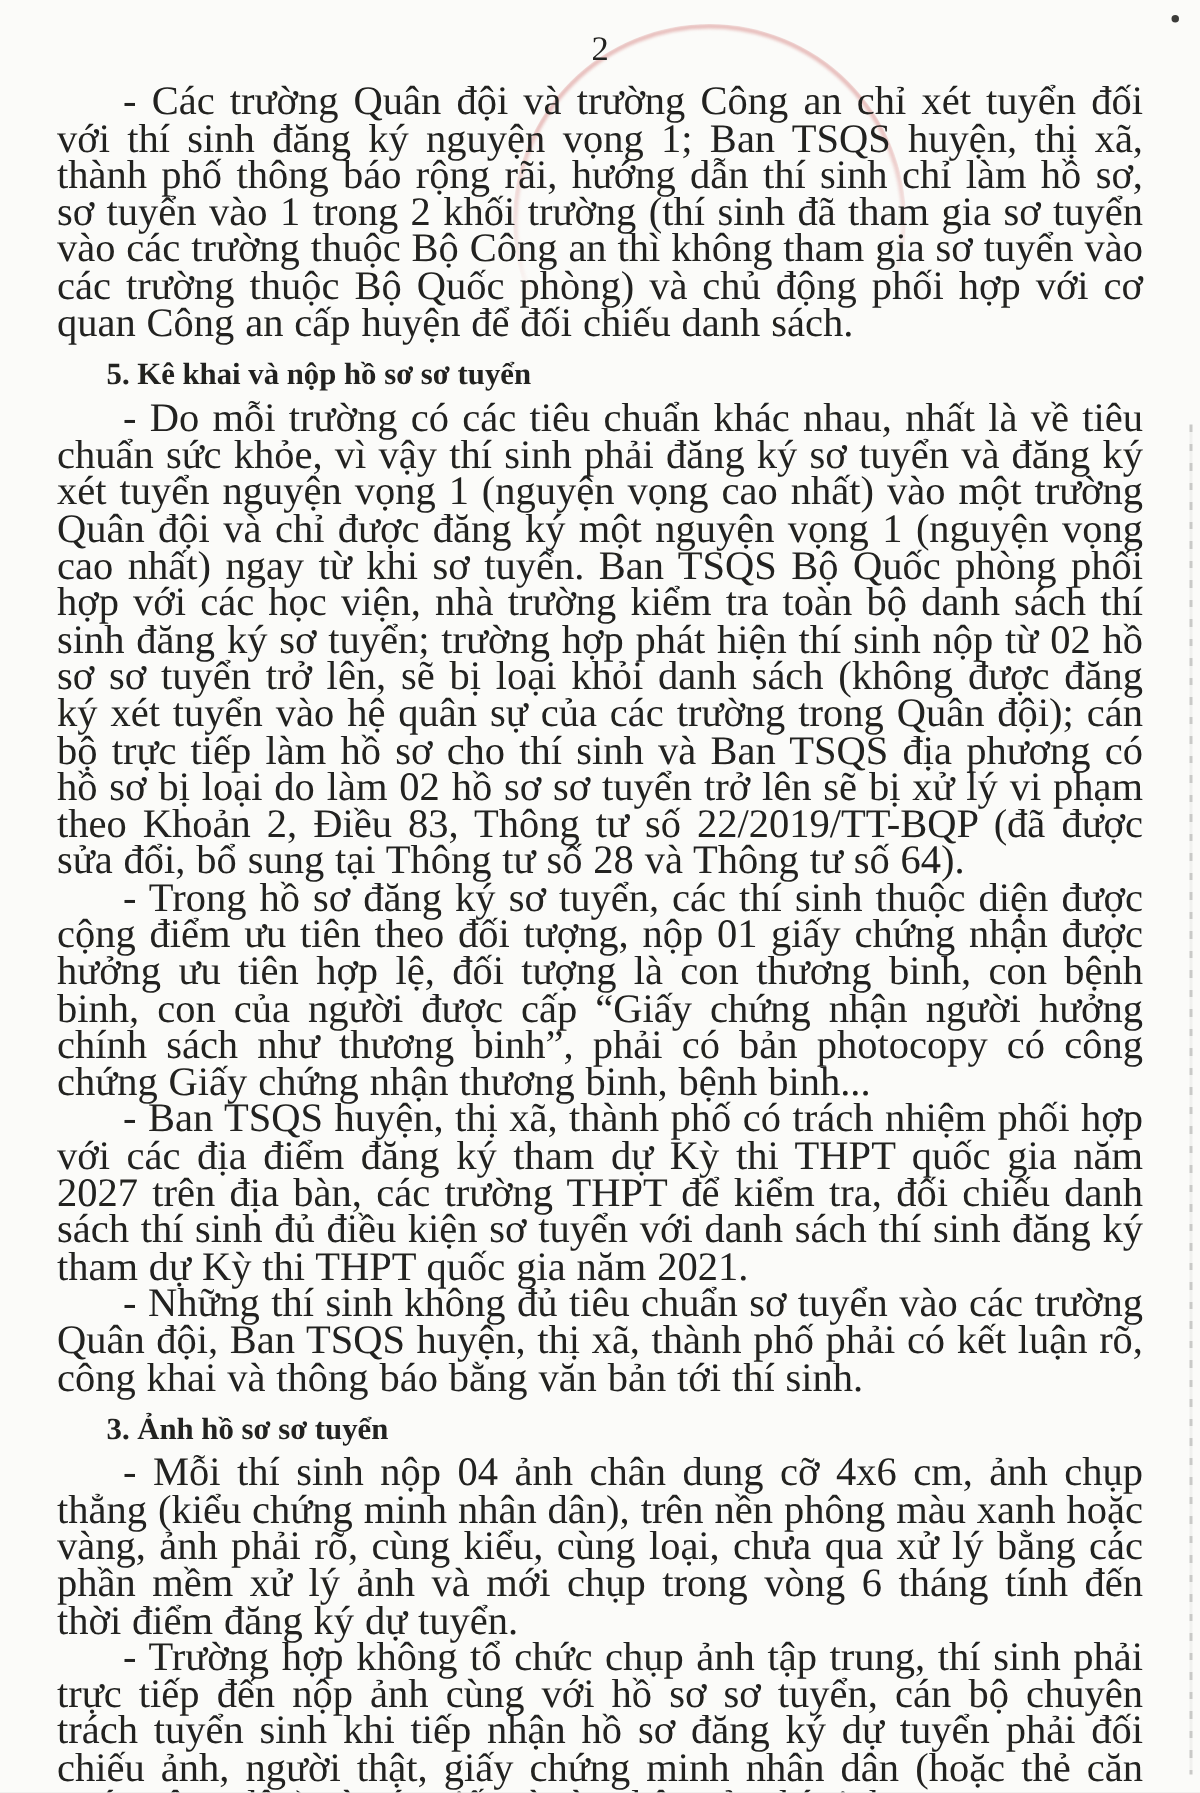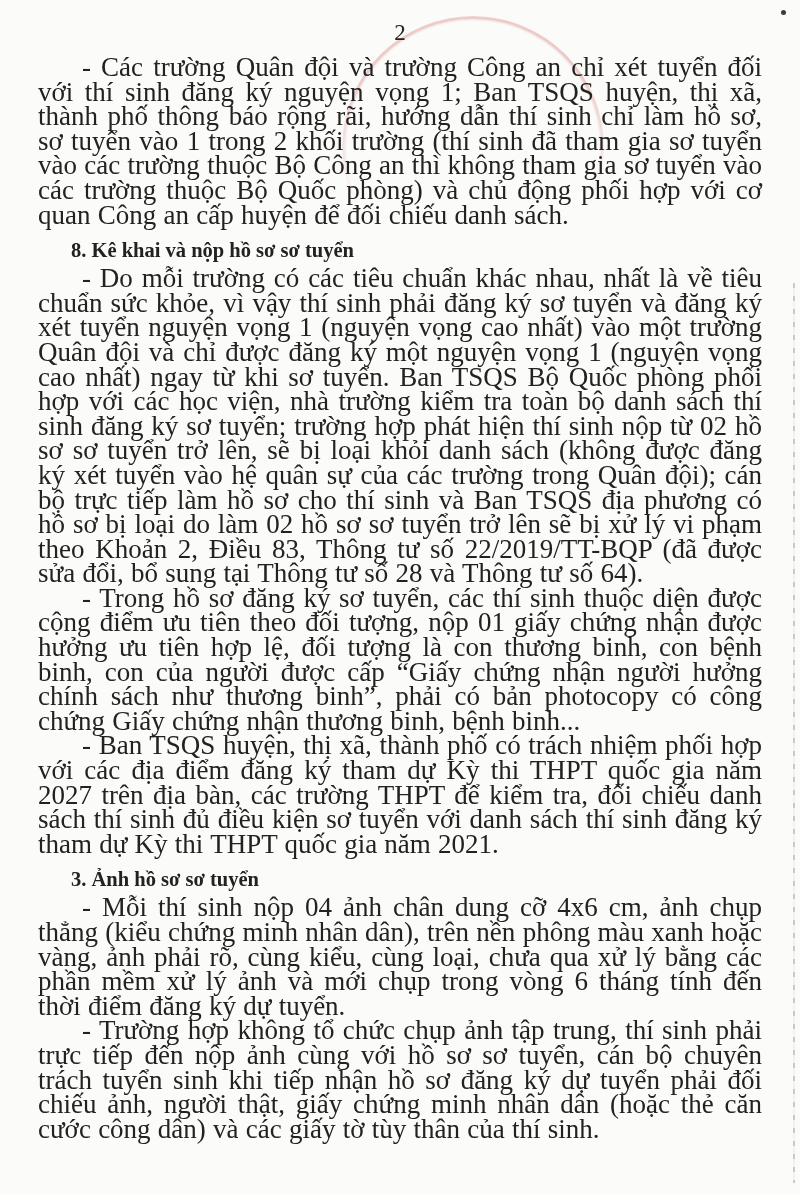--- a/index.html
+++ b/index.html
@@ -91,25 +91,26 @@
 
   <div class="stamp"></div>
   <div class="edge-line"></div>
   <div class="corner-dot"></div>
 
   <div class="content">
     <div class="page-number">2</div>
 
     <p class="para">- Các trường Quân đội và trường Công an chỉ xét tuyển đối với thí sinh đăng ký nguyện vọng 1; Ban TSQS huyện, thị xã, thành phố thông báo rộng rãi, hướng dẫn thí sinh chỉ làm hồ sơ, sơ tuyển vào 1 trong 2 khối trường (thí sinh đã tham gia sơ tuyển vào các trường thuộc Bộ Công an thì không tham gia sơ tuyển vào các trường thuộc Bộ Quốc phòng) và chủ động phối hợp với cơ quan Công an cấp huyện để đối chiếu danh sách.</p>
 
-    <h2 class="heading">8. Kê khai và nộp hồ sơ sơ tuyển</h2>
+    <h2 class="heading">5. Kê khai và nộp hồ sơ sơ tuyển</h2>
 
     <p class="para">- Do mỗi trường có các tiêu chuẩn khác nhau, nhất là về tiêu chuẩn sức khỏe, vì vậy thí sinh phải đăng ký sơ tuyển và đăng ký xét tuyển nguyện vọng 1 (nguyện vọng cao nhất) vào một trường Quân đội và chỉ được đăng ký một nguyện vọng 1 (nguyện vọng cao nhất) ngay từ khi sơ tuyển. Ban TSQS Bộ Quốc phòng phối hợp với các học viện, nhà trường kiểm tra toàn bộ danh sách thí sinh đăng ký sơ tuyển; trường hợp phát hiện thí sinh nộp từ 02 hồ sơ sơ tuyển trở lên, sẽ bị loại khỏi danh sách (không được đăng ký xét tuyển vào hệ quân sự của các trường trong Quân đội); cán bộ trực tiếp làm hồ sơ cho thí sinh và Ban TSQS địa phương có hồ sơ bị loại do làm 02 hồ sơ sơ tuyển trở lên sẽ bị xử lý vi phạm theo Khoản 2, Điều 83, Thông tư số 22/2019/TT-BQP (đã được sửa đổi, bổ sung tại Thông tư số 28 và Thông tư số 64).</p>
     <p class="para">- Trong hồ sơ đăng ký sơ tuyển, các thí sinh thuộc diện được cộng điểm ưu tiên theo đối tượng, nộp 01 giấy chứng nhận được hưởng ưu tiên hợp lệ, đối tượng là con thương binh, con bệnh binh, con của người được cấp “Giấy chứng nhận người hưởng chính sách như thương binh”, phải có bản photocopy có công chứng Giấy chứng nhận thương binh, bệnh binh...</p>
     <p class="para">- Ban TSQS huyện, thị xã, thành phố có trách nhiệm phối hợp với các địa điểm đăng ký tham dự Kỳ thi THPT quốc gia năm 2027 trên địa bàn, các trường THPT để kiểm tra, đối chiếu danh sách thí sinh đủ điều kiện sơ tuyển với danh sách thí sinh đăng ký tham dự Kỳ thi THPT quốc gia năm 2021.</p>
+    <p class="para">- Những thí sinh không đủ tiêu chuẩn sơ tuyển vào các trường Quân đội, Ban TSQS huyện, thị xã, thành phố phải có kết luận rõ, công khai và thông báo bằng văn bản tới thí sinh.</p>
 
     <h2 class="heading">3. Ảnh hồ sơ sơ tuyển</h2>
 
     <p class="para">- Mỗi thí sinh nộp 04 ảnh chân dung cỡ 4x6 cm, ảnh chụp thẳng (kiểu chứng minh nhân dân), trên nền phông màu xanh hoặc vàng, ảnh phải rõ, cùng kiểu, cùng loại, chưa qua xử lý bằng các phần mềm xử lý ảnh và mới chụp trong vòng 6 tháng tính đến thời điểm đăng ký dự tuyển.</p>
     <p class="para">- Trường hợp không tổ chức chụp ảnh tập trung, thí sinh phải trực tiếp đến nộp ảnh cùng với hồ sơ sơ tuyển, cán bộ chuyên trách tuyển sinh khi tiếp nhận hồ sơ đăng ký dự tuyển phải đối chiếu ảnh, người thật, giấy chứng minh nhân dân (hoặc thẻ căn cước công dân) và các giấy tờ tùy thân của thí sinh.</p>
   </div>
 
 </div>
 
 </body></html>

